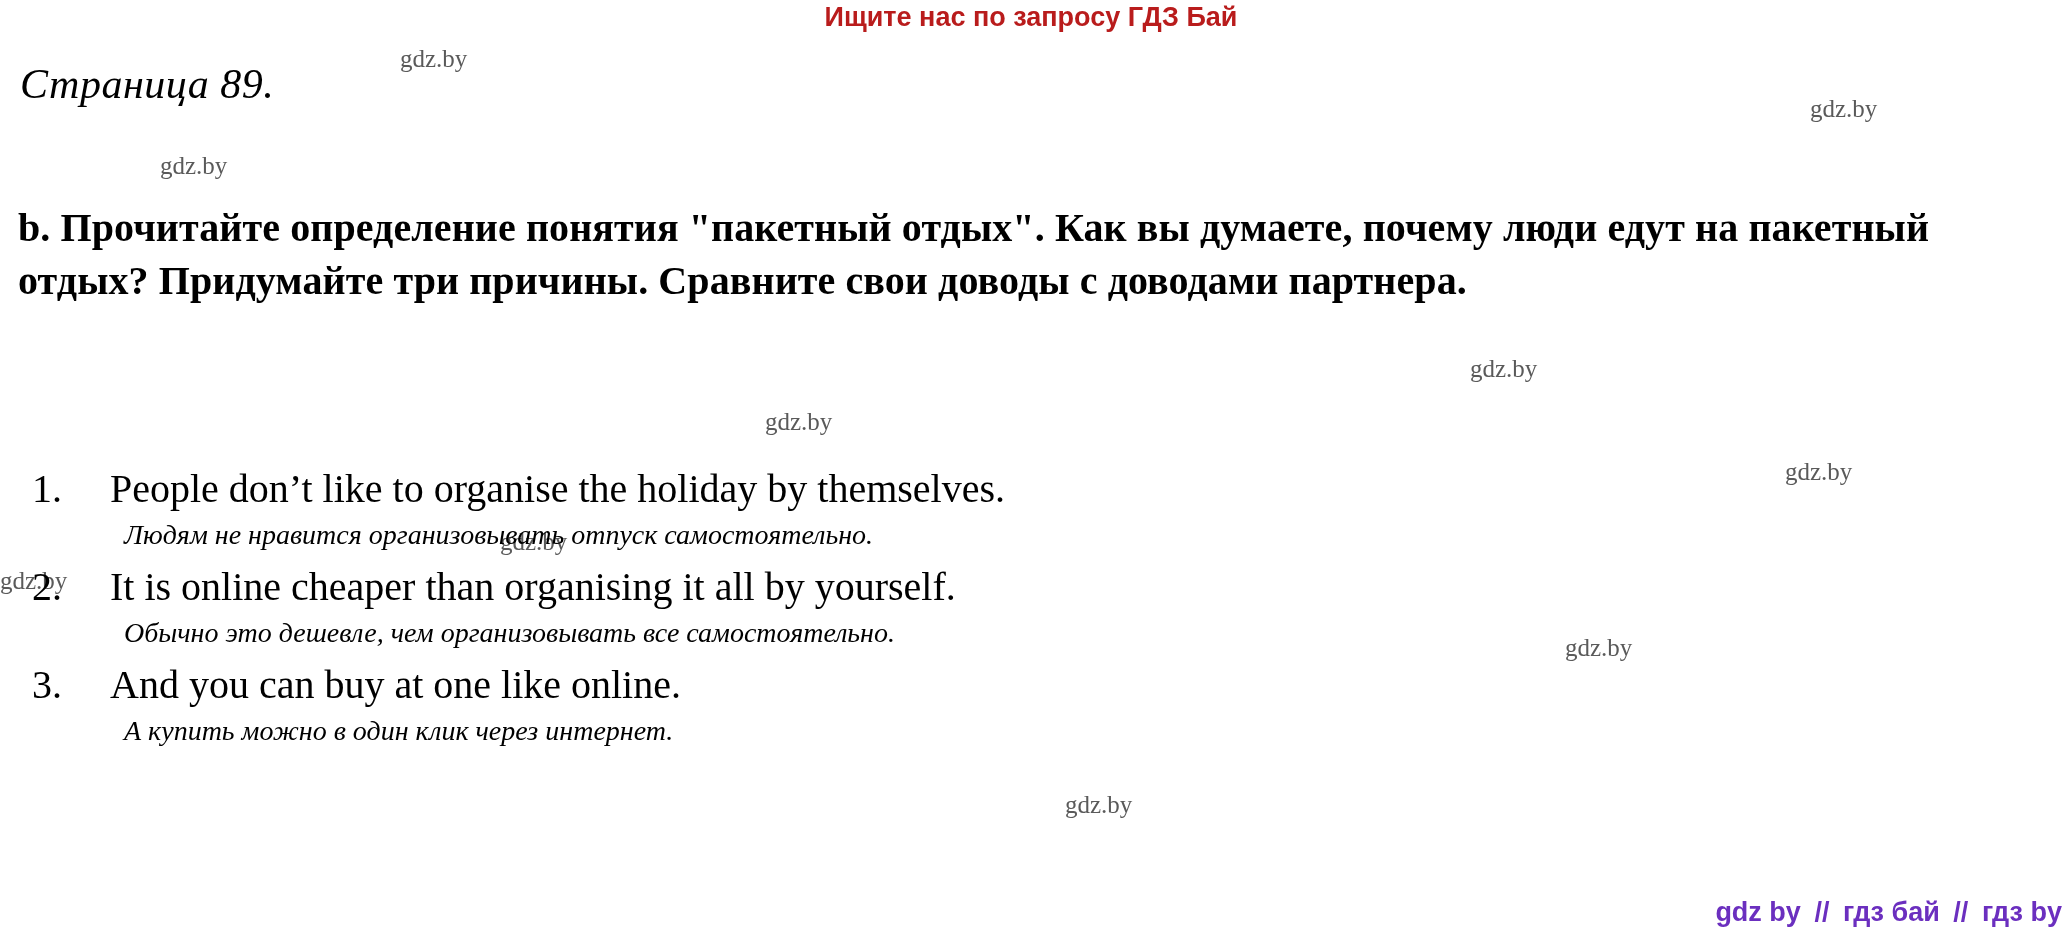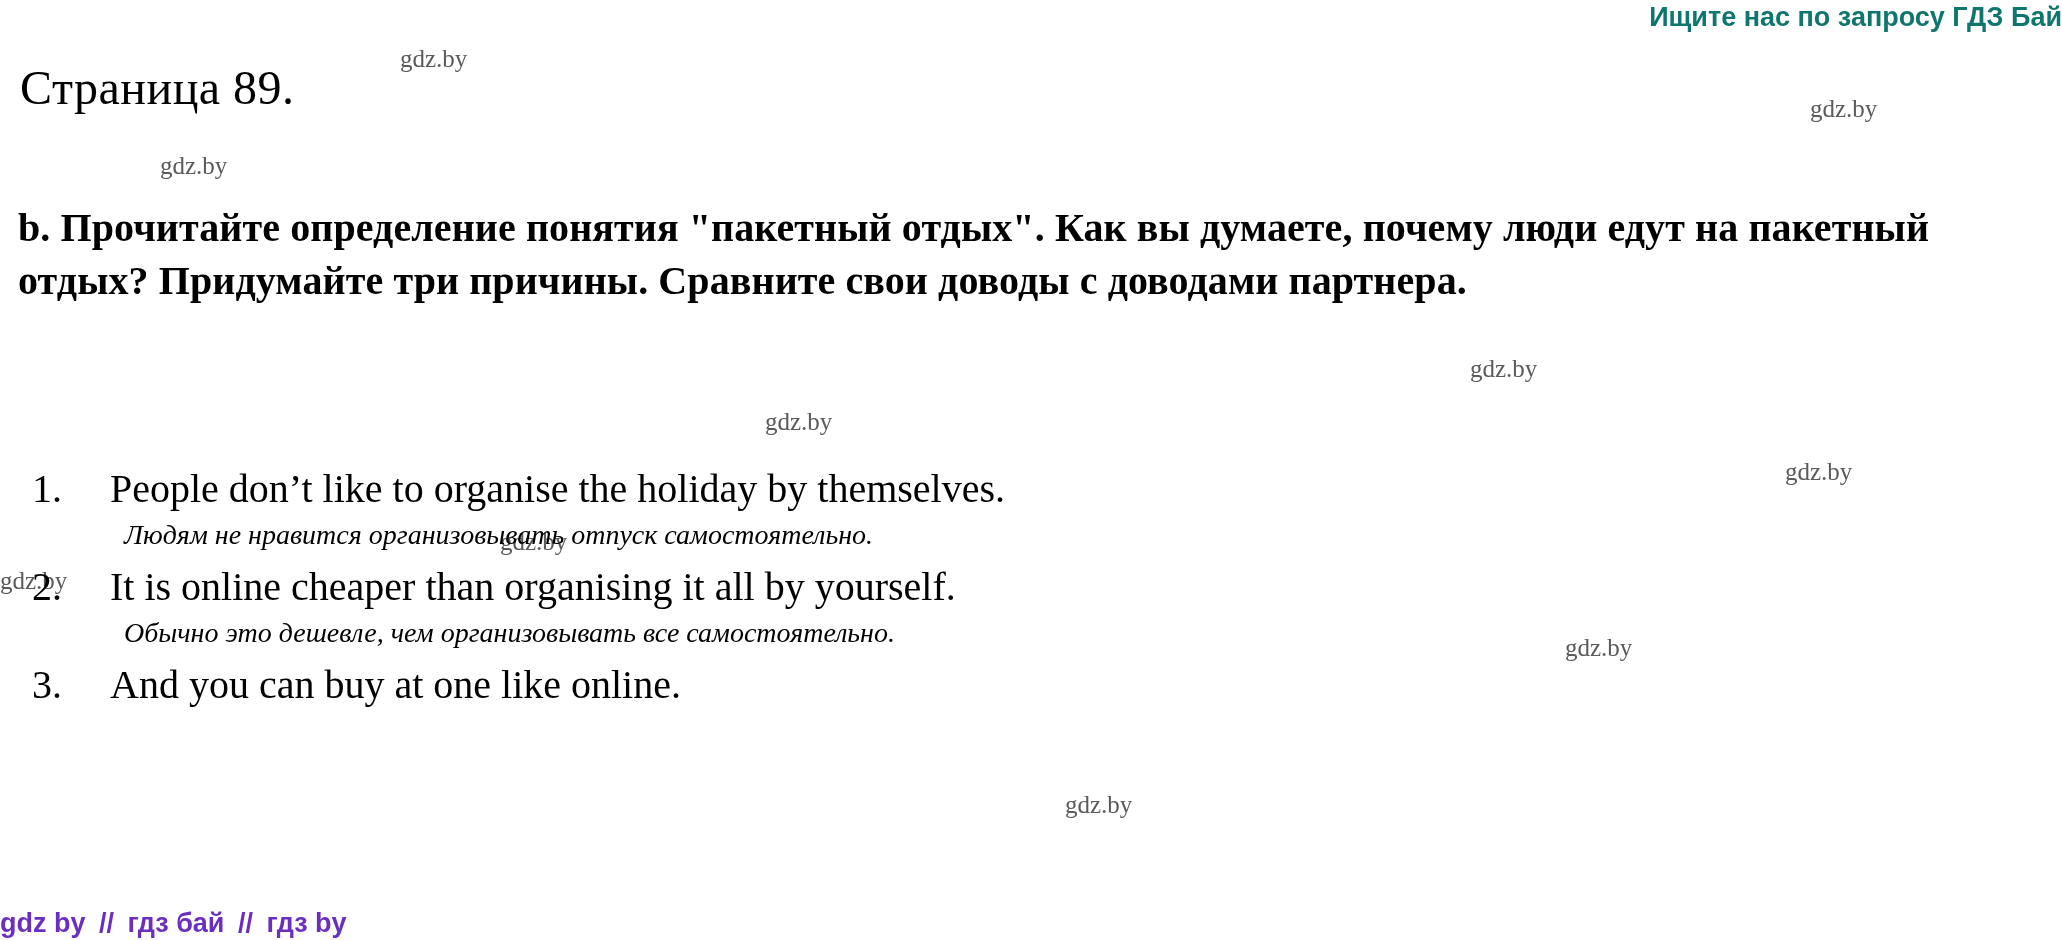--- a/index.html
+++ b/index.html
@@ -40,23 +40,24 @@
     font-weight: bold;
     color: #11c111;
     white-space: nowrap;
   }
 
   
   .page-title {
     position: absolute;
     left: 20px;
     top: 60px;
-    font-size: 48px;
+    font-size: 42px;
     letter-spacing: .5px;
     white-space: nowrap;
+    font-style: italic;
   }
 
   
   .task {
     position: absolute;
     left: 18px;
     top: 202px;
     width: 2015px;
     font-size: 40px;
     font-weight: bold;
@@ -94,40 +95,40 @@
   .ru-text {
     font-size: 28px;
     font-style: italic;
     line-height: 1.35;
     padding-left: 106px;
   }
 
   
   .bottom-line {
     position: absolute;
-    bottom: 1px;
+    bottom: 12px;
     left: 0;
     width: 100%;
-    text-align: left;
+    text-align: right;
     font-family: "Liberation Sans", sans-serif;
     font-size: 27px;
     font-weight: bold;
     color: #6b2fbf;
     white-space: nowrap;
   }
   .bottom-line .sep {
     color: #6b2fbf;
     font-weight: bold;
     padding: 0 6px;
   }
 </style>
 </head>
 <body>
 
-<div class="top-banner" style="color: #0f766e; text-align: right;">Ищите нас по запросу ГДЗ Бай</div>
+<div class="top-banner" style="color: #b91c1c;">Ищите нас по запросу ГДЗ Бай</div>
 
 <div id="watermark-layer">
     <div class="wm" style="left: 400px; top: 45px;">gdz.by</div>
     <div class="wm" style="left: 1810px; top: 95px;">gdz.by</div>
     <div class="wm" style="left: 160px; top: 152px;">gdz.by</div>
     <div class="wm" style="left: 1470px; top: 355px;">gdz.by</div>
     <div class="wm" style="left: 765px; top: 408px;">gdz.by</div>
     <div class="wm" style="left: 1785px; top: 458px;">gdz.by</div>
     <div class="wm" style="left: 500px; top: 528px;">gdz.by</div>
     <div class="wm" style="left: 0px; top: 567px;">gdz.by</div>
@@ -155,20 +156,21 @@
       <span class="en-text">It is online cheaper than organising it all by yourself.</span>
     </div>
     <div class="ru-text">Обычно это дешевле, чем организовывать все самостоятельно.</div>
   </div>
 
   <div class="answer-item">
     <div class="row-en">
       <span class="num">3.</span>
       <span class="en-text">And you can buy at one like online.</span>
     </div>
+    <div class="ru-text">А купить можно в один клик через интернет.</div>
   </div>
 
 </div>
 
 <div class="bottom-line" style="color: rgb(107, 47, 191);">
   <span>gdz by</span>
   <span class="sep" style="color: rgb(107, 47, 191);">//</span>
   <span>гдз бай</span>
   <span class="sep" style="color: rgb(107, 47, 191);">//</span>
   <span>гдз by</span>

